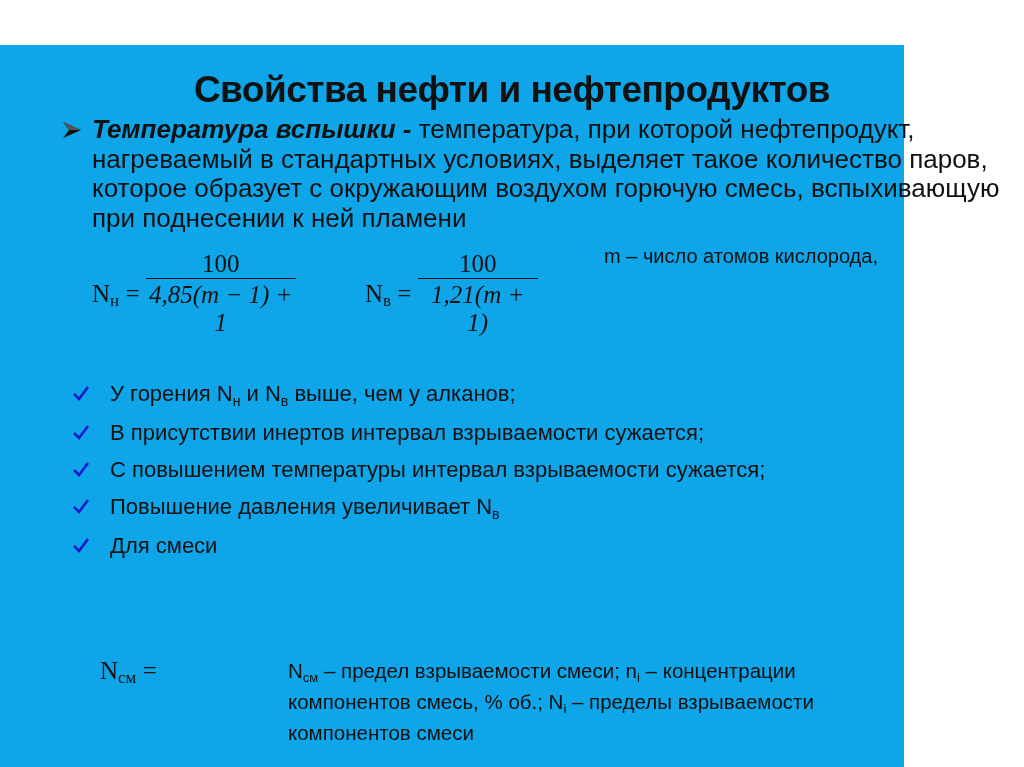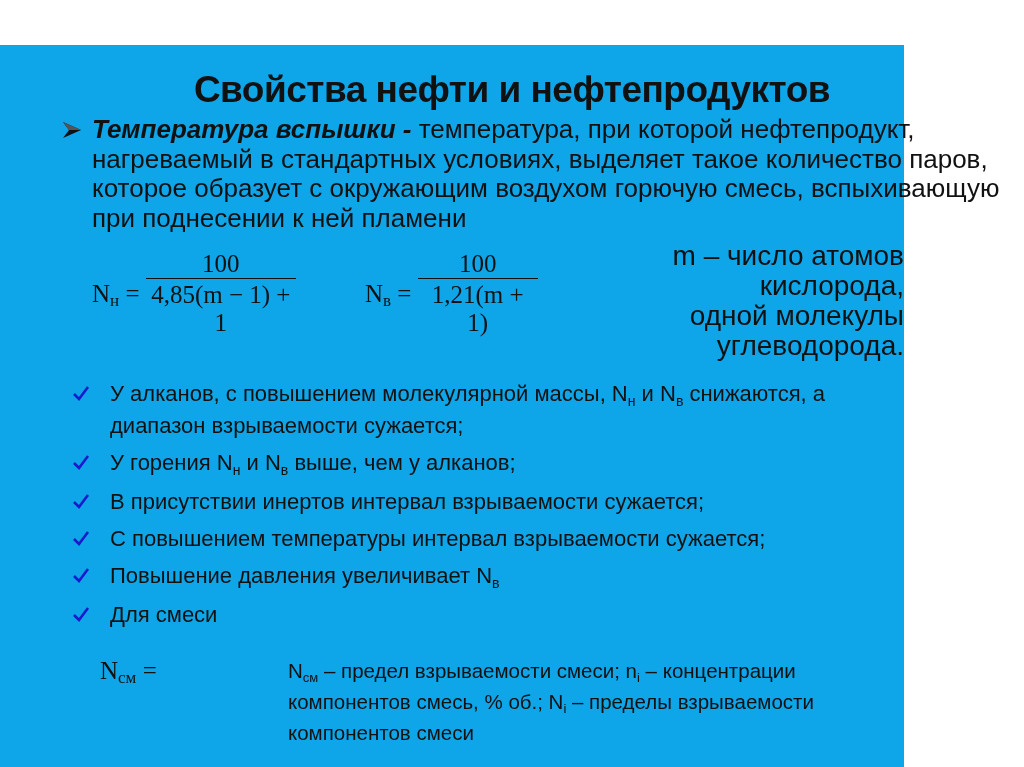--- a/index.html
+++ b/index.html
@@ -8,24 +8,24 @@
     .slide { position:absolute; left:0; top:0; width:904px; height:767px; background:#0ea5e9;margin-top:45px; }
     .title { position:absolute; left:0; width:1024px; top:24px; text-align:center;
       font-size:37px; font-weight:bold; letter-spacing:-0.5px; }
     .intro { position:absolute; left:62px; top:70px; width:950px; font-size:26px; line-height:29.5px; }
     .intro .arrow { position:absolute; left:0; top:6px; width:20px; height:18px; }
     .intro .text { margin-left:30px; }
     .intro b { font-style:italic; font-weight:bold; }
     .formula { position:absolute; font-family:"Liberation Serif", serif; font-size:25px; color:#111; }
     .frac { display:inline-block; vertical-align:middle; text-align:center; }
     .frac .num { display:block; padding:0 2px; }
-    .frac .den { display:block; border-top:1.5px solid #111; padding:2px 2px 0; }
+    .frac .den { display:block; border-top:1.5px solid #111; padding:2px 2px 0;font-style:italic; }
     .sym { display:inline-block; vertical-align:middle; }
     .sub { font-size:17px; position:relative; top:4px; }
-    .note { position:absolute; left:604px; top:196px; font-size:28px; line-height:30px;text-align:right; }
+    .note { position:absolute; left:604px; top:196px; font-size:20px; line-height:30px; }
     .checks { position:absolute; left:72px; top:334px; font-size:22px; line-height:30px; list-style:none; margin:0; padding:0; width:900px; }
     .checks li { position:relative; padding-left:38px; margin-bottom:7px; }
     .checks .chk { position:absolute; left:0; top:6px; width:18px; height:16px; }
     .s { font-size:14px; position:relative; top:5px; }
     .mix-note { position:absolute; left:288px; top:612px; font-size:20.5px; line-height:28px; }
     .mix-note .s2 { font-size:13px; position:relative; top:4px; }
   </style>
 </head>
 <body>
 
@@ -51,30 +51,23 @@
   <div class="formula" style="left:365px; top:205px;">
     <span class="sym"><span>N</span><span class="sub">в</span> <span>=</span></span>
     <span class="frac" style="width:120px;">
       <span class="num">100</span>
       <span class="den">1,21(m + 1)</span>
     </span>
   </div>
 
   <div class="note">
     <div>m – число атомов кислорода,</div>
-    <div>одной молекулы углеводорода.</div>
   </div>
 
   <ul class="checks">
-    <li style="width:800px;">
-      <svg class="chk" viewBox="0 0 18 16">
-          <path d="M2,9 L7,14 L16,2" stroke="#1a1acc" stroke-width="2.6" fill="none"></path>
-        </svg>
-      <span>У алканов, с повышением молекулярной массы, N</span><span class="s">н</span><span> и N</span><span class="s">в</span><span> снижаются, а диапазон взрываемости сужается;</span>
-    </li>
     <li>
       <svg class="chk" viewBox="0 0 18 16">
           <path d="M2,9 L7,14 L16,2" stroke="#1a1acc" stroke-width="2.6" fill="none"></path>
         </svg>
       <span>У горения N</span><span class="s">н</span><span> и N</span><span class="s">в</span><span> выше, чем у алканов;</span>
     </li>
     <li>
       <svg class="chk" viewBox="0 0 18 16">
           <path d="M2,9 L7,14 L16,2" stroke="#1a1acc" stroke-width="2.6" fill="none"></path>
         </svg>

